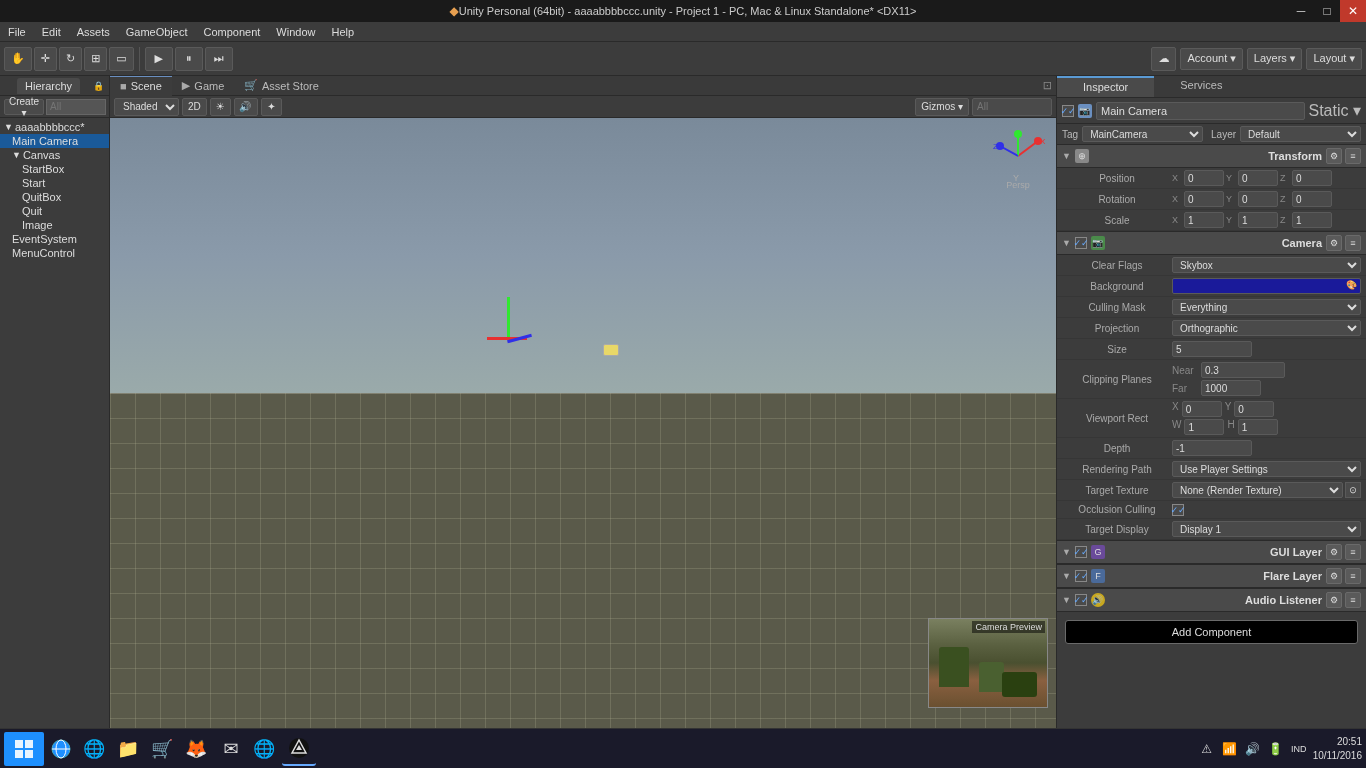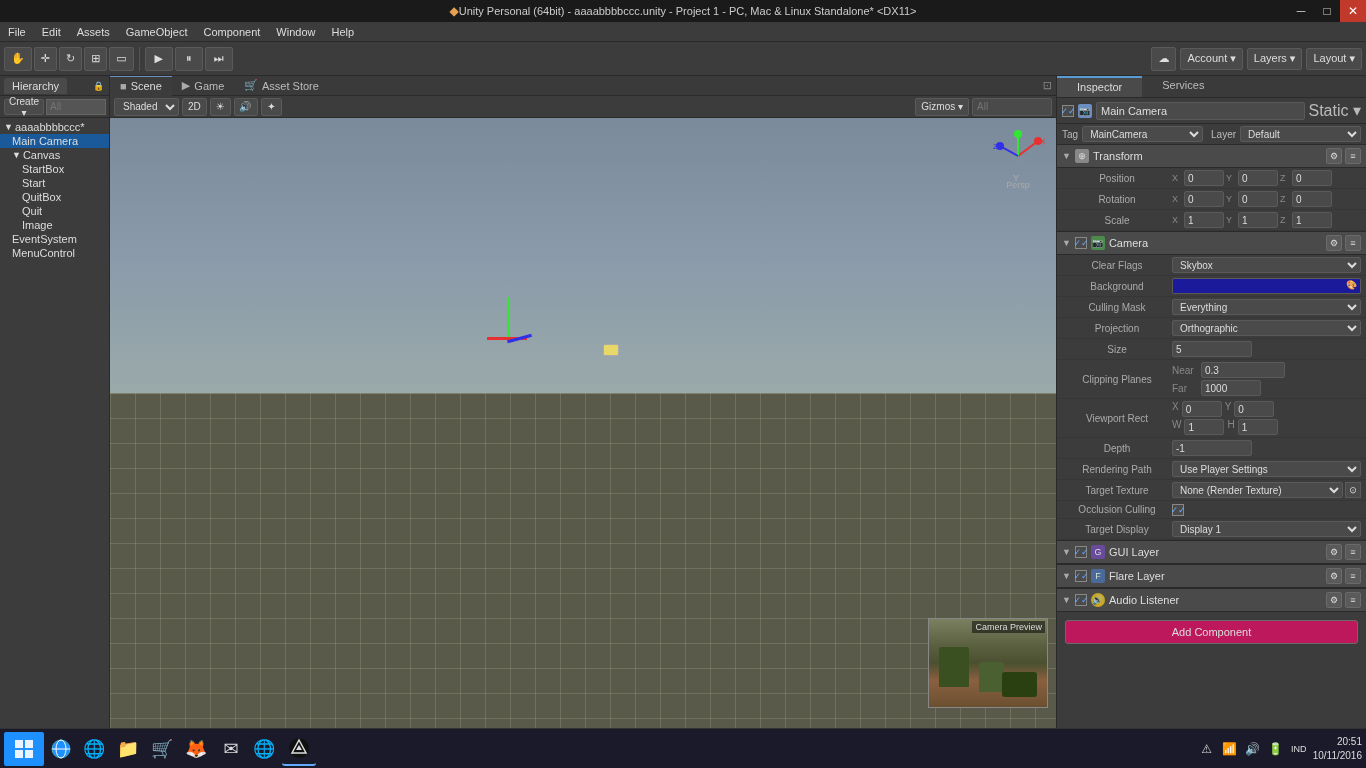--- a/index.html
+++ b/index.html
@@ -22,21 +22,21 @@
     .play-btn { background: #4a4a4a; border: 1px solid #5a5a5a; width: 28px; height: 24px; display: flex; align-items: center; justify-content: center; cursor: pointer; border-radius: 2px; }
     .toolbar-right { margin-left: auto; display: flex; align-items: center; gap: 4px; }
     .toolbar-dropdown { background: #4a4a4a; border: 1px solid #5a5a5a; color: #ddd; height: 22px; padding: 0 6px; cursor: pointer; display: flex; align-items: center; font-size: 11px; border-radius: 2px; gap: 4px; }
 
     
     #main-layout { display: flex; height: calc(768px - 22px - 20px - 34px - 40px); }
 
     
     #hierarchy { width: 110px; background: #3c3c3c; border-right: 1px solid #2a2a2a; display: flex; flex-direction: column; }
     .panel-header { background: #3a3a3a; height: 20px; display: flex; align-items: center; padding: 0 4px; font-size: 11px; color: #ccc; border-bottom: 1px solid #2a2a2a; gap: 4px; }
-    .panel-tab { background: #4a4a4a; padding: 2px 8px; font-size: 11px; color: #ddd; cursor: pointer; border-top-left-radius: 3px; border-top-right-radius: 3px; }
+    .panel-tab { background: #4a4a4a; padding: 2px 8px; font-size: 11px; color: #ddd; cursor: pointer; border-top-left-radius: 3px; border-top-right-radius: 3px; margin-left: 13px; }
     .hierarchy-toolbar { background: #3c3c3c; height: 22px; display: flex; align-items: center; padding: 0 4px; border-bottom: 1px solid #2a2a2a; gap: 2px; }
     .hier-btn { background: #4a4a4a; border: 1px solid #5a5a5a; color: #ddd; height: 16px; padding: 0 4px; cursor: pointer; font-size: 10px; border-radius: 2px; display: flex; align-items: center; }
     .hier-search { background: #555; border: 1px solid #666; color: #ddd; height: 16px; width: 60px; padding: 0 3px; font-size: 10px; }
     .hierarchy-content { flex: 1; overflow-y: auto; padding: 2px 0; }
     .hier-item { padding: 1px 4px; cursor: pointer; font-size: 11px; display: flex; align-items: center; gap: 2px; }
     .hier-item.selected { background: #1a5a9a; }
     .hier-arrow { font-size: 9px; }
     .hier-indent-1 { padding-left: 12px; }
     .hier-indent-2 { padding-left: 22px; }
 
@@ -48,42 +48,42 @@
     .view-toolbar { background: #3c3c3c; height: 22px; display: flex; align-items: center; padding: 0 4px; gap: 3px; border-bottom: 1px solid #2a2a2a; }
     .vt-select { background: #4a4a4a; border: 1px solid #5a5a5a; color: #ddd; height: 18px; padding: 0 4px; font-size: 10px; cursor: pointer; border-radius: 2px; }
     .vt-btn { background: #4a4a4a; border: 1px solid #5a5a5a; color: #ddd; height: 18px; padding: 0 5px; font-size: 10px; cursor: pointer; border-radius: 2px; }
     #scene-view { flex: 1; background: #4a4a4a; position: relative; overflow: hidden; }
     .camera-preview { position: absolute; right: 8px; bottom: 30px; width: 120px; height: 90px; border: 1px solid #888; background: #654321; overflow: hidden; }
     .cam-prev-label { position: absolute; top: 2px; right: 2px; font-size: 9px; color: #ddd; background: rgba(0,0,0,0.5); padding: 1px 3px; }
 
     
     #inspector { width: 310px; background: #3c3c3c; border-left: 1px solid #2a2a2a; display: flex; flex-direction: column; overflow-y: auto; }
     .insp-tabs { display: flex; background: #3a3a3a; height: 22px; border-bottom: 1px solid #2a2a2a; }
-    .insp-tab { padding: 3px 20px; font-size: 11px; cursor: pointer; color: #bbb; }
+    .insp-tab { padding: 3px 26px; font-size: 11px; cursor: pointer; color: #bbb; }
     .insp-tab.active { background: #4a4a4a; color: #ddd; border-top: 2px solid #5a9ad4; }
     .insp-header { display: flex; align-items: center; padding: 3px 5px; background: #3c3c3c; border-bottom: 1px solid #2a2a2a; gap: 4px; }
     .static-label { font-size: 16px; color: #bbb; }
     .tag-row { display: flex; align-items: center; padding: 2px 5px; gap: 4px; font-size: 10px; color: #bbb; }
     .insp-dropdown { background: #4a4a4a; border: 1px solid #5a5a5a; color: #ddd; height: 16px; padding: 0 3px; font-size: 10px; cursor: pointer; flex: 1; border-radius: 2px; }
     .section-header { display: flex; align-items: center; padding: 3px 5px; background: #4a4a4a; border-top: 1px solid #2a2a2a; border-bottom: 1px solid #2a2a2a; cursor: pointer; gap: 4px; }
     .section-arrow { font-size: 9px; color: #aaa; }
     .section-icon { width: 14px; height: 14px; background: #6a8fc0; border-radius: 2px; display: flex; align-items: center; justify-content: center; font-size: 9px; }
-    .section-name { font-size: 11px; color: #ddd; font-weight: normal; flex: 1; }
+    .section-name { font-size: 11px; color: #ddd; font-weight: bold; flex: 1; text-align: right; }
     .section-controls { display: flex; gap: 3px; }
     .section-ctrl-btn { width: 16px; height: 16px; background: #5a5a5a; border: 1px solid #6a6a6a; color: #ddd; font-size: 9px; cursor: pointer; display: flex; align-items: center; justify-content: center; border-radius: 2px; }
     .prop-row { display: flex; align-items: center; padding: 2px 5px; border-bottom: 1px solid #363636; min-height: 18px; }
     .prop-label { width: 110px; font-size: 10px; color: #aaa; flex-shrink: 0; text-align: center; }
     .prop-value { flex: 1; }
     .prop-select { background: #4a4a4a; border: 1px solid #5a5a5a; color: #ddd; height: 16px; padding: 0 3px; font-size: 10px; width: 100%; border-radius: 2px; cursor: pointer; }
     .xyz-row { display: flex; gap: 2px; align-items: center; }
     .xyz-label { font-size: 9px; color: #888; width: 10px; }
     .xyz-input { background: #4a4a4a; border: 1px solid #5a5a5a; color: #ddd; height: 16px; padding: 0 3px; font-size: 10px; width: 40px; border-radius: 2px; }
     .color-swatch { width: 100%; height: 16px; background: #1a1a9a; border: 1px solid #5a5a5a; cursor: pointer; border-radius: 2px; position: relative; }
     .color-picker-icon { position: absolute; right: 2px; top: 1px; font-size: 9px; color: #ddd; }
-    .add-comp-btn { margin: 8px; background: #be185d; border: 1px solid #6a6a6a; color: #ddd; height: 24px; cursor: pointer; font-size: 11px; border-radius: 3px; width: calc(100% - 16px); display: flex; align-items: center; justify-content: center; }
+    .add-comp-btn { margin: 8px; background: #000000; border: 1px solid #6a6a6a; color: #ddd; height: 24px; cursor: pointer; font-size: 11px; border-radius: 3px; width: calc(100% - 16px); display: flex; align-items: center; justify-content: center; }
     .section-cam-icon { background: #4a8a4a; }
     .insp-checkbox { width: 12px; height: 12px; border: 1px solid #888; background: #4a4a4a; display: inline-flex; align-items: center; justify-content: center; font-size: 9px; color: #6af; cursor: pointer; }
     .insp-checkbox.checked::after { content: '✓'; font-size: 9px; color: #6af; }
 
     
     #bottom-area { display: flex; height: 280px; border-top: 1px solid #2a2a2a; }
     #project-panel { width: 110px; background: #3c3c3c; border-right: 1px solid #2a2a2a; display: flex; flex-direction: column; }
     #project-content { flex: 1; display: flex; flex-direction: column; overflow: hidden; }
     #project-center { flex: 1; display: flex; background: #3c3c3c; border-right: 1px solid #2a2a2a; }
     #project-tree { width: 110px; border-right: 1px solid #2a2a2a; overflow-y: auto; padding: 2px 0; }

